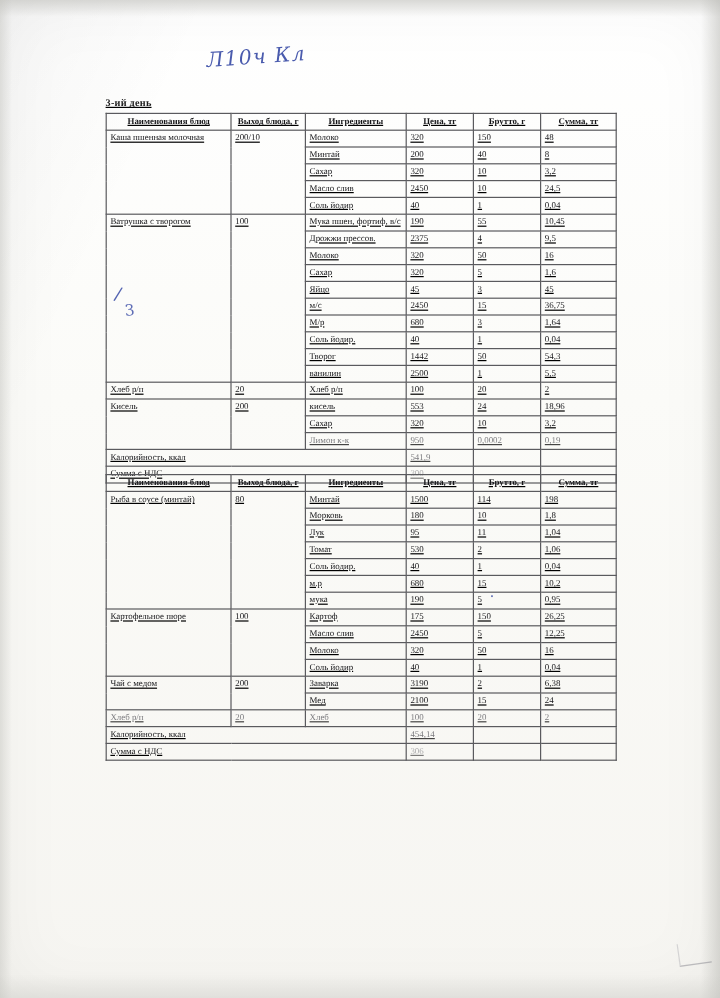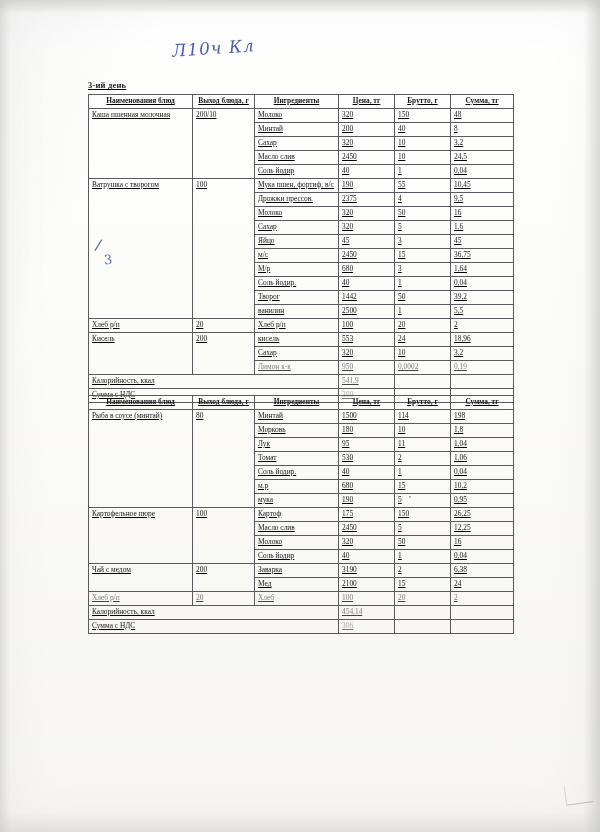--- a/index.html
+++ b/index.html
@@ -272,21 +272,21 @@
         <tr>
           <td>Соль йодир.</td>
           <td>40</td>
           <td>1</td>
           <td>0,04</td>
         </tr>
         <tr>
           <td>Творог</td>
           <td>1442</td>
           <td>50</td>
-          <td>39,2</td>
+          <td>54,3</td>
         </tr>
         <tr>
           <td>ванилин</td>
           <td>2500</td>
           <td>1</td>
           <td>5,5</td>
         </tr>
 
         <tr>
           <td>Хлеб р/п</td>

